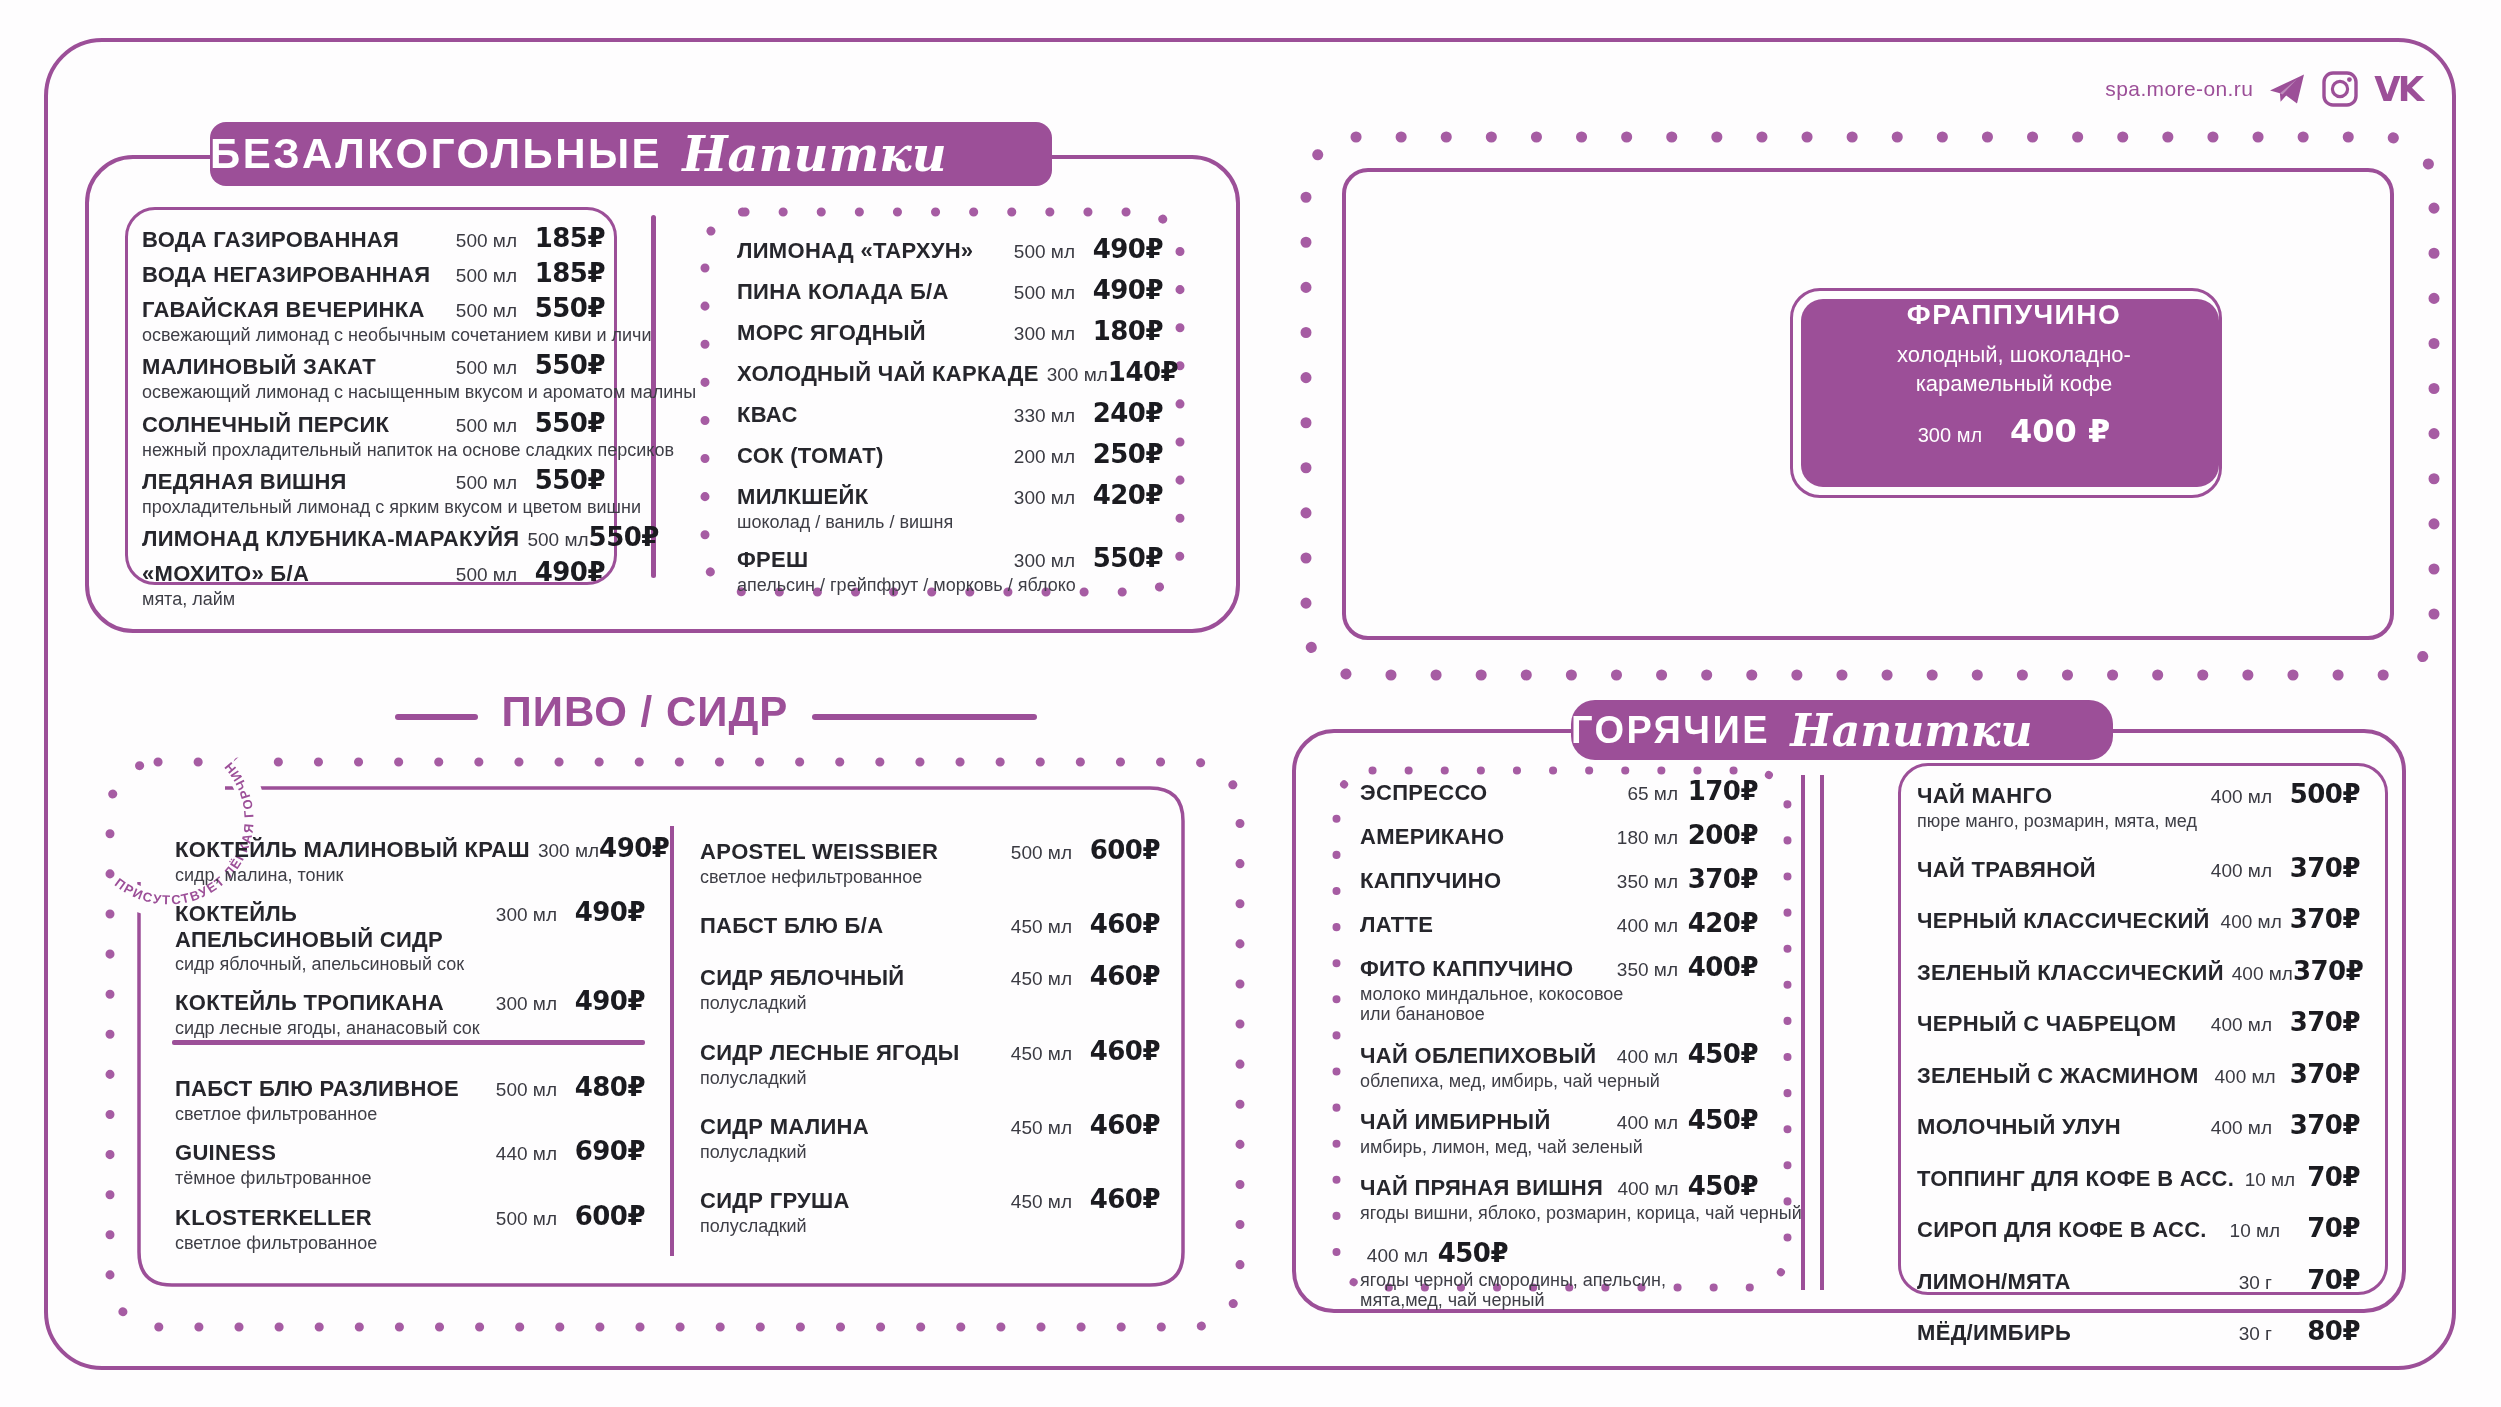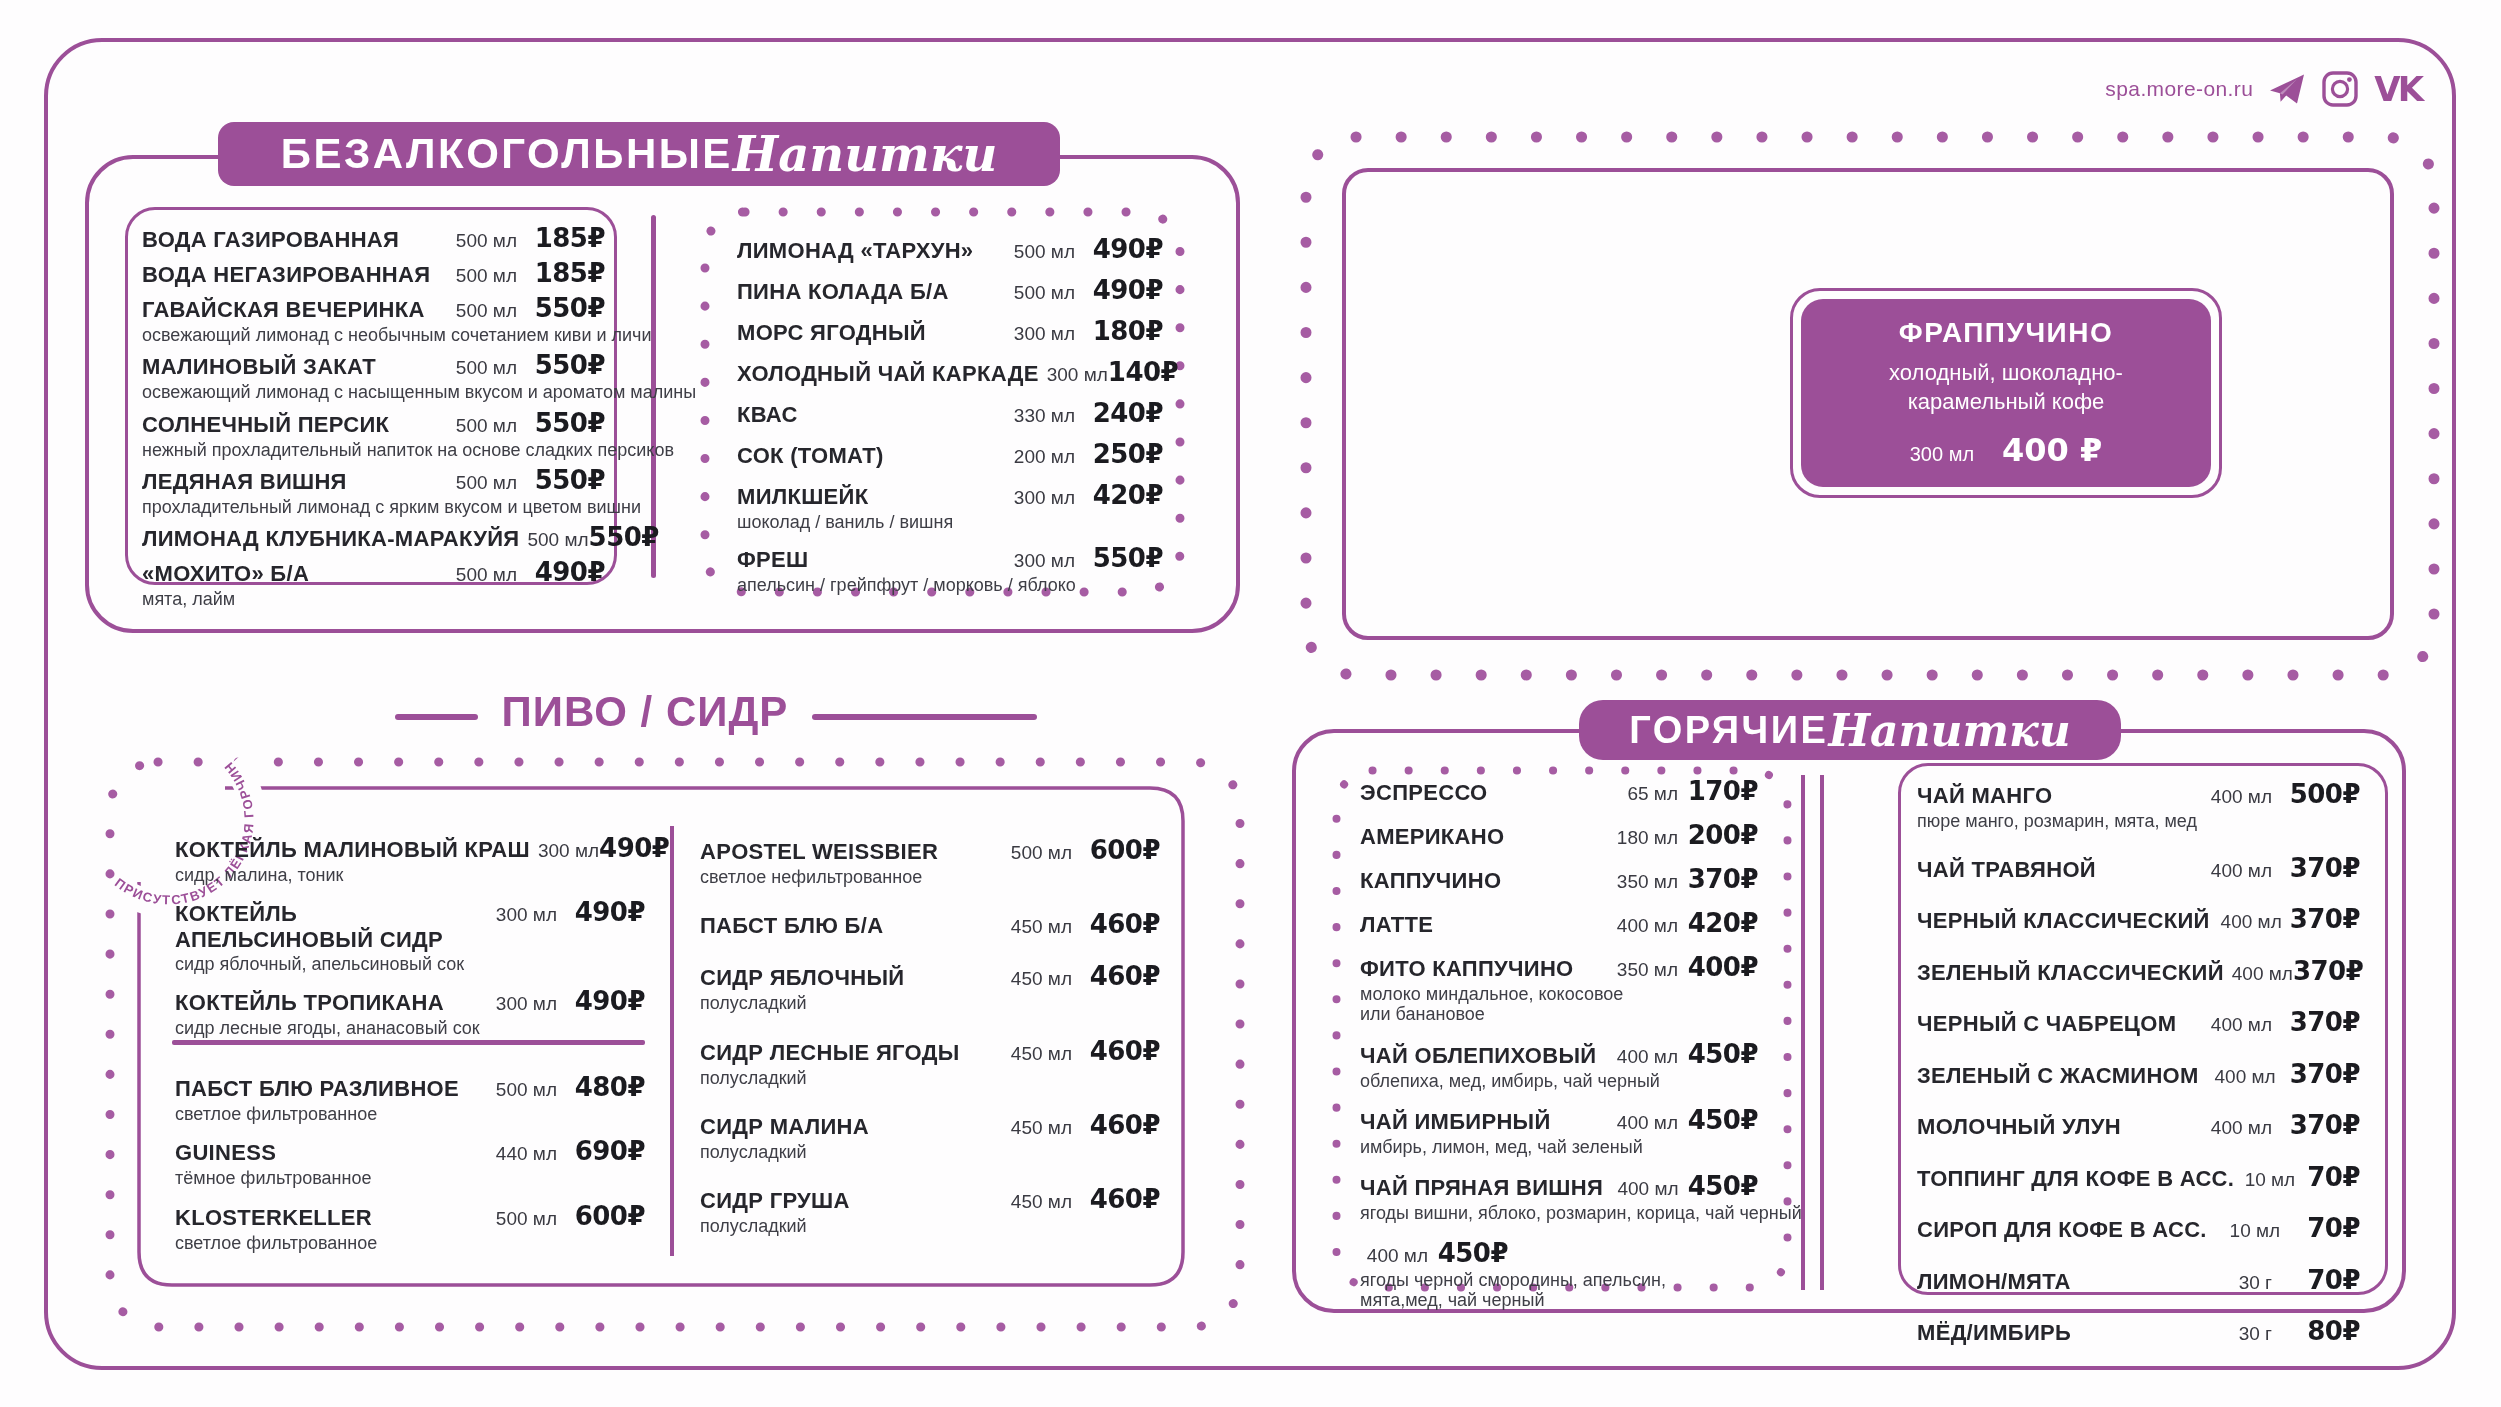--- a/index.html
+++ b/index.html
@@ -19,21 +19,21 @@
 
   
   .social{top:70px;right:80px;display:flex;align-items:center;gap:15px;}
   .social .url{color:var(--p);font-size:21px;letter-spacing:.4px;}
   .social svg{display:block;}
   .vk-glyph{color:var(--p);font-size:34px;font-weight:900;letter-spacing:-3px;
             font-family:"DejaVu Sans",sans-serif;line-height:1;}
 
   
   .pill{background:var(--p);border-radius:16px;display:flex;align-items:center;
-        justify-content:center;margin-left:8px;}
+        gap:20px;}
   .pill-main{color:#fff;font-weight:800;letter-spacing:2.5px;}
   .script{font-family:"DejaVu Serif",serif;font-style:italic;font-weight:600;}
   .pill-script{color:#fff;}
 
   .soft-pill{left:210px;top:122px;width:842px;height:64px;}
   .soft-pill .pill-main{font-size:42px;}
   .soft-pill .pill-script{font-size:48px;}
 
   .hot-pill{left:1571px;top:700px;width:542px;height:60px;border-radius:24px;}
   .hot-pill .pill-main{font-size:38px;}
@@ -54,21 +54,21 @@
 
   .coffee-inner{left:1342px;top:168px;width:1052px;height:472px;border:4px solid var(--p);
                 border-radius:26px;box-sizing:border-box;}
   .coffee-title{left:1370px;top:334px;width:240px;text-align:center;color:var(--p);}
   .ct-main{font-size:47px;font-weight:800;letter-spacing:1px;}
   .ct-script{font-size:60px;margin-top:2px;}
 
   .fra-card{left:1790px;top:288px;width:432px;height:210px;border:3.5px solid var(--p);
             border-radius:30px;padding:8px;box-sizing:border-box;}
   .fra-fill{width:100%;height:100%;background:var(--p);border-radius:22px;color:#fff;
-            display:flex;flex-direction:column;align-items:center;justify-content:center;}
+            display:flex;flex-direction:column;align-items:center;padding-left:8px;}
   .fra-name{font-size:28px;font-weight:800;letter-spacing:1.5px;}
   .fra-desc{font-size:22px;line-height:1.3;text-align:center;white-space:pre-line;margin-top:10px;}
   .fra-priceline{margin-top:14px;display:flex;align-items:baseline;gap:28px;}
   .fra-vol{font-size:20px;}
   .fra-price{font-size:32px;font-weight:800;font-family:"DejaVu Sans",sans-serif;}
 
   .beer-divider{left:670px;top:826px;width:4px;height:430px;background:var(--p);}
   .beer-hr{left:172px;top:1040px;width:473px;height:5px;background:var(--p);border-radius:2px;}
 
   .hot-box{left:1292px;top:729px;width:1114px;height:584px;border:4px solid var(--p);

